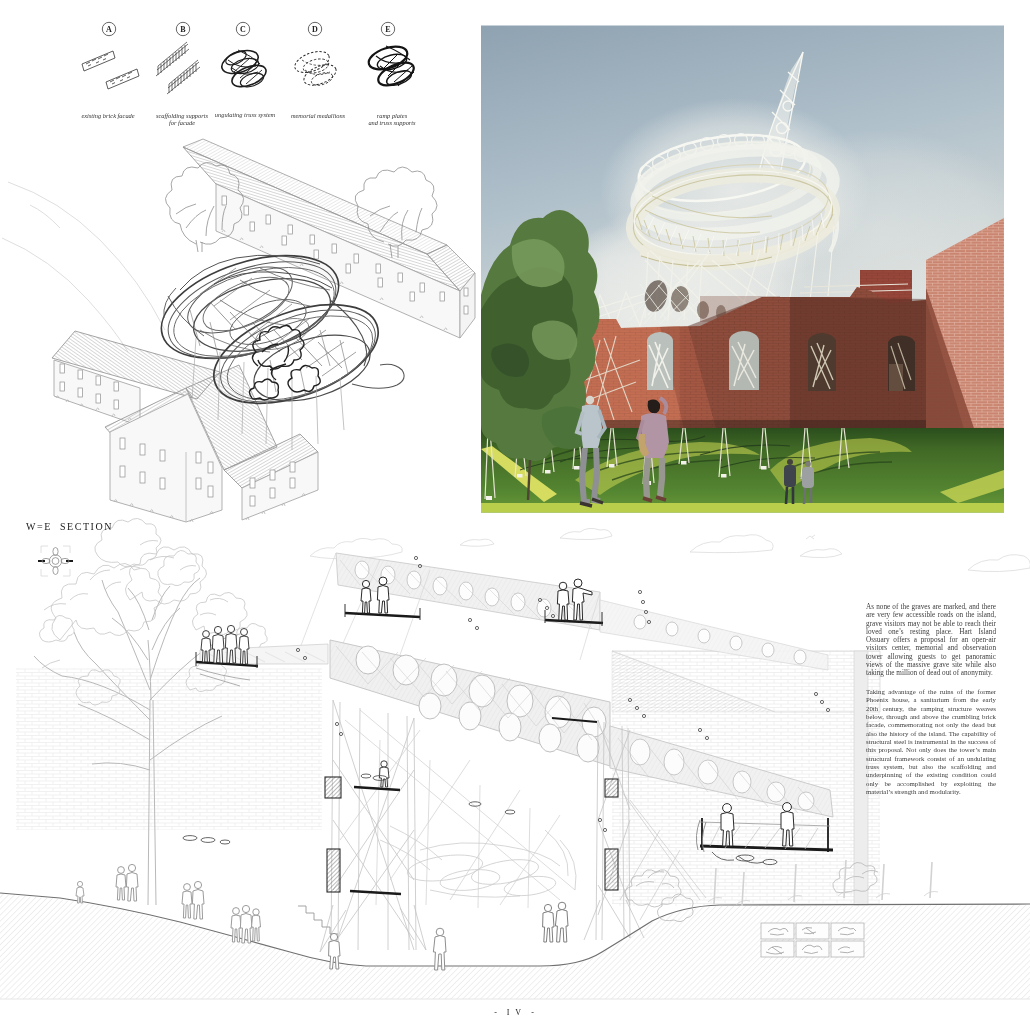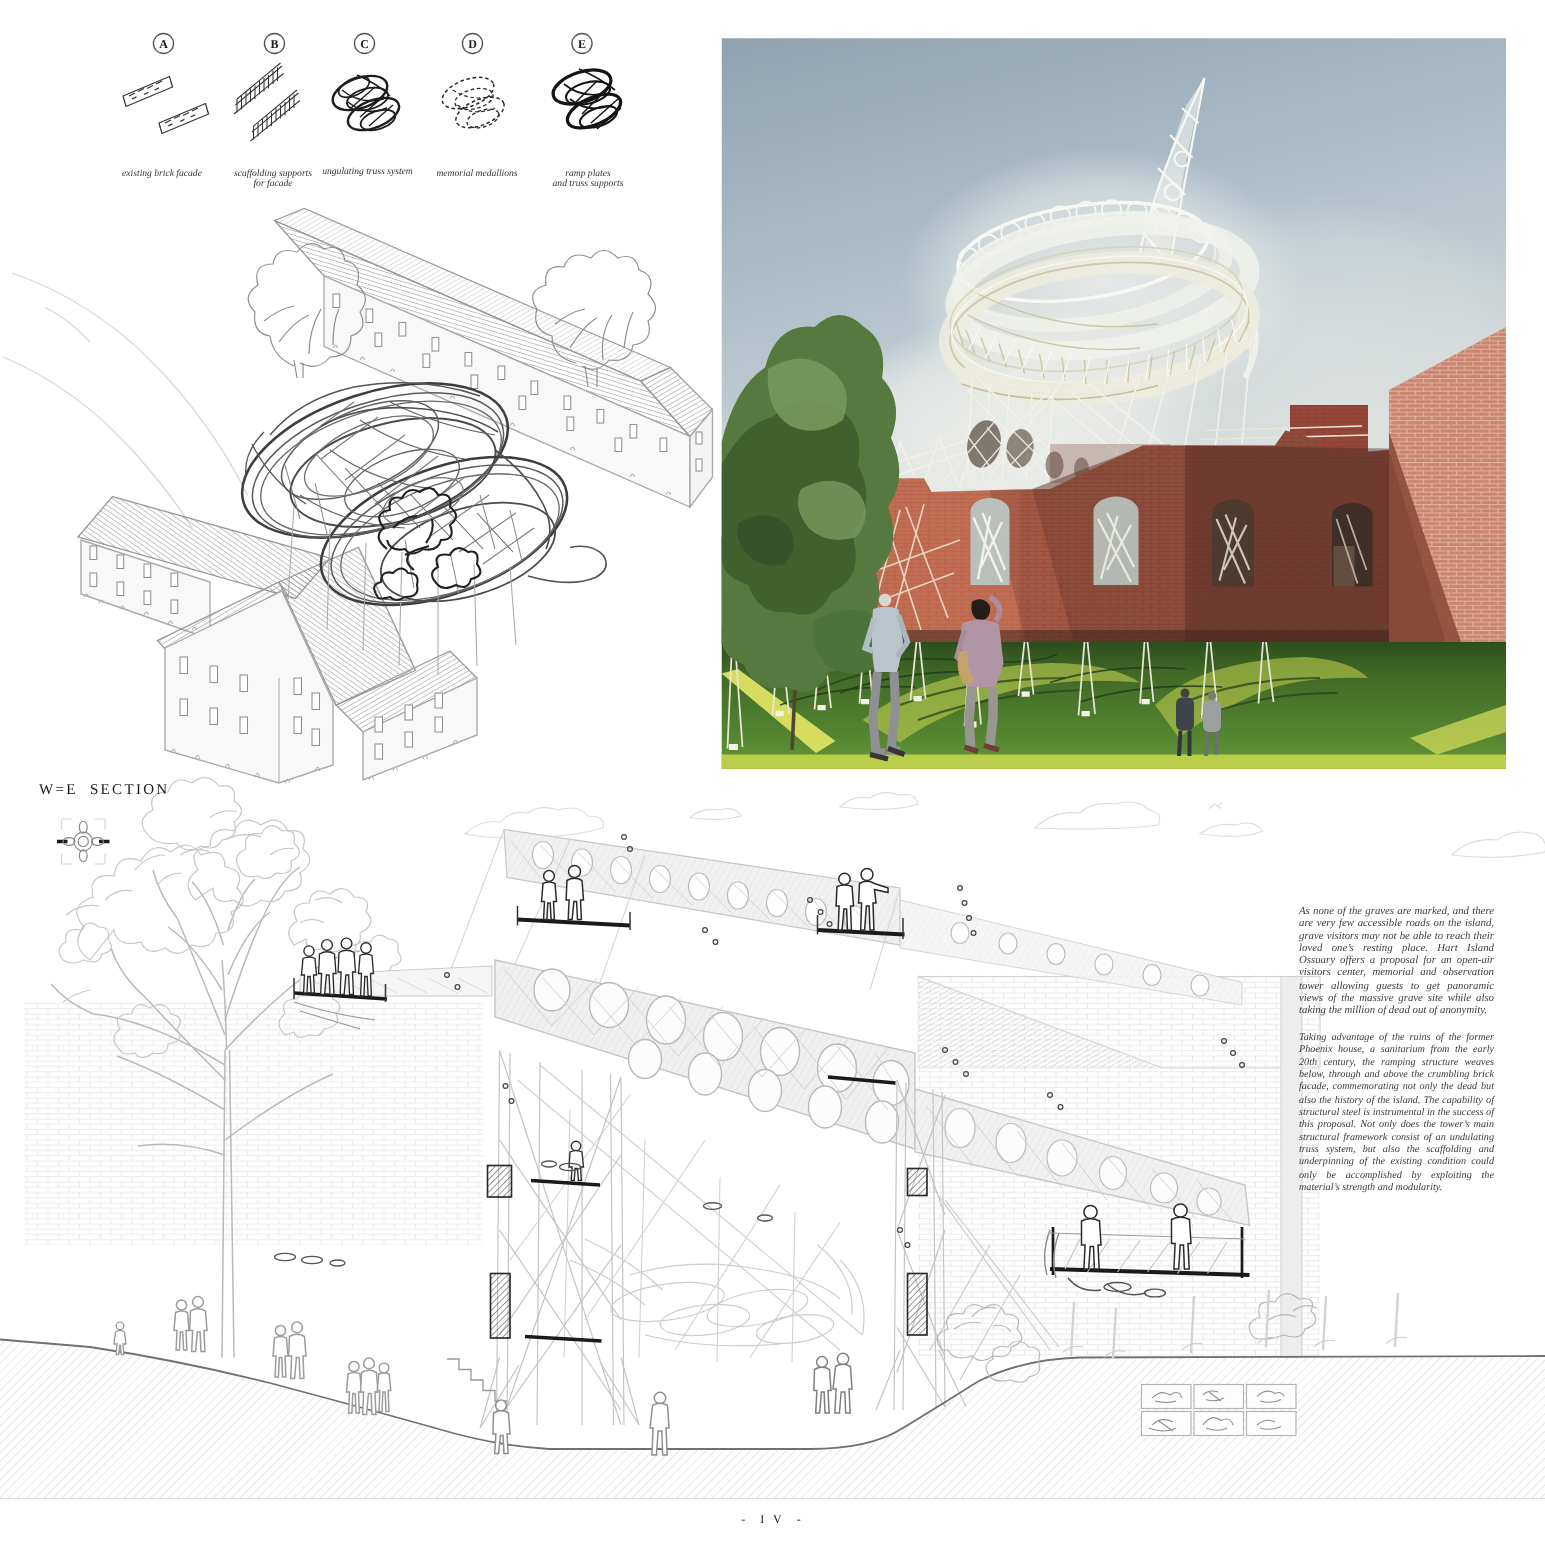--- a/index.html
+++ b/index.html
@@ -1,21 +1,21 @@
 <!DOCTYPE html>
 <html><head>
 <meta charset="utf-8">
 <style>
   html,body{margin:0;padding:0;background:#ffffff;}
   #board{position:relative;width:1030px;height:1030px;background:#ffffff;overflow:hidden;
          font-family:"Liberation Serif", serif;}
   #mainsvg{position:absolute;left:0;top:0;}
   .cap{position:absolute;font-style:italic;font-size:6.4px;color:#333;text-align:center;line-height:6.8px;}
   #wetitle{position:absolute;left:26px;top:521px;font-weight:normal;font-size:10px;letter-spacing:1.55px;color:#1a1a1a;}
-  .txtblock{position:absolute;left:866px;width:130px;font-style:italic;font-size:7.2px;line-height:8.25px;color:#3c3c3c;text-align:justify;}
+  .txtblock{position:absolute;left:866px;width:130px;font-size:7.2px;line-height:8.25px;color:#3c3c3c;text-align:justify;}
   #pagenum{position:absolute;left:0;top:1008px;width:1030px;text-align:center;font-size:8px;letter-spacing:2px;color:#222;}
 </style>
 </head>
 <body>
 <div id="board">
 <svg id="mainsvg" width="1030" height="1030" viewBox="0 0 1030 1030">
 <defs>
   <clipPath id="photoclip">
           <rect x="481" y="25.5" width="523" height="487"></rect>
         </clipPath>

